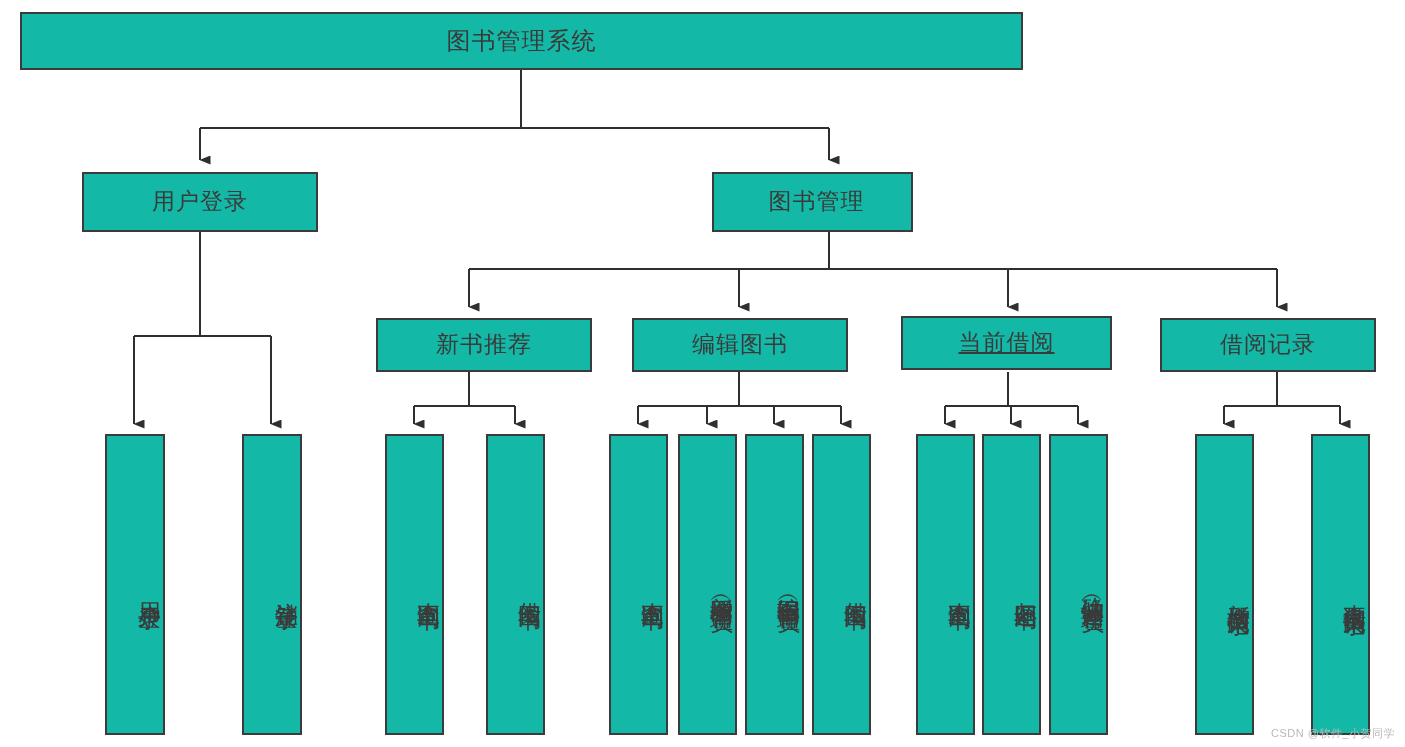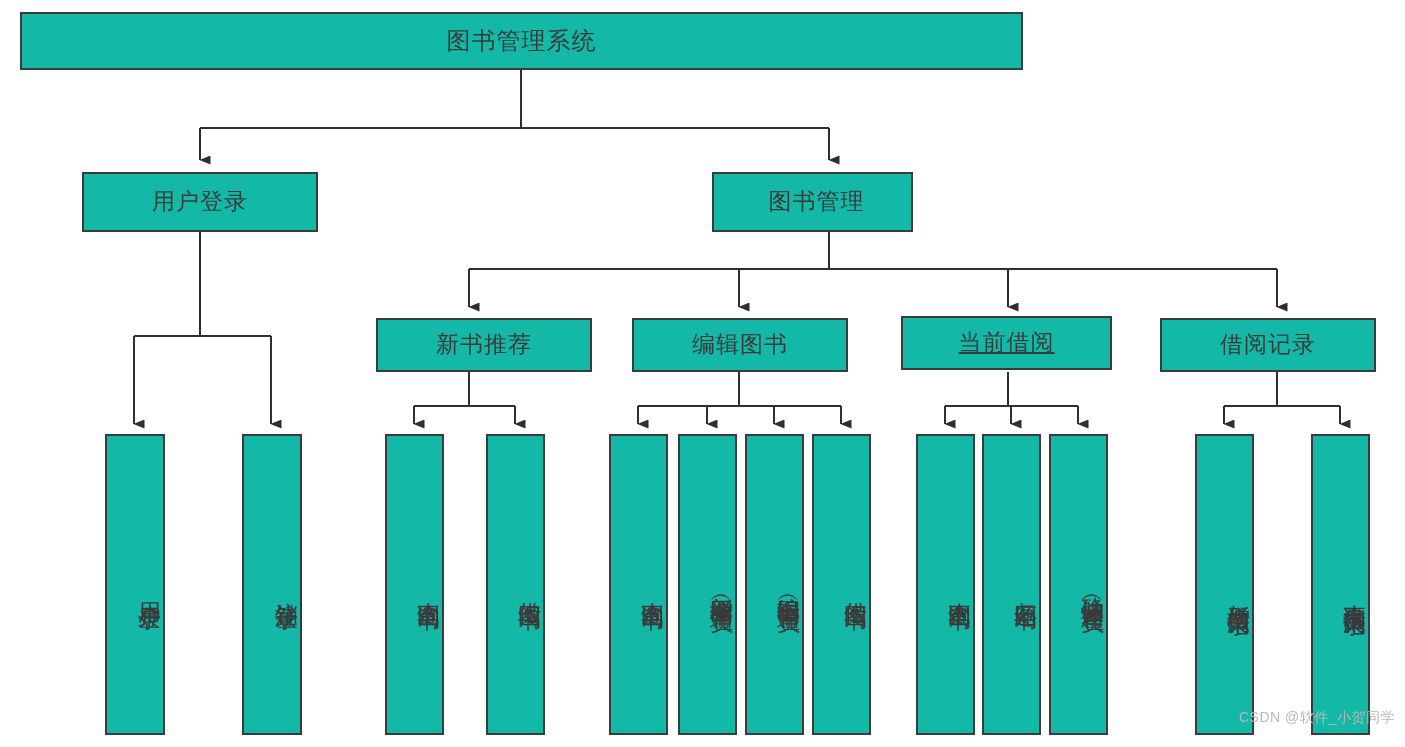--- a/index.html
+++ b/index.html
@@ -52,22 +52,22 @@
   }
   .node-vertical.pad-more {
     padding-top: 14px;
   }
   .node-root {
     font-size: 24px;
   }
   #watermark {
     position: absolute;
     right: 10px;
-    bottom: 20px;
-    font-size: 14px;
+    bottom: 6px;
+    font-size: 11px;
     color: #b9b9b9;
     letter-spacing: 0.5px;
     white-space: nowrap;
     pointer-events: none;
   }
 </style>
 </head>
 <body>
 
 <div id="canvas">

